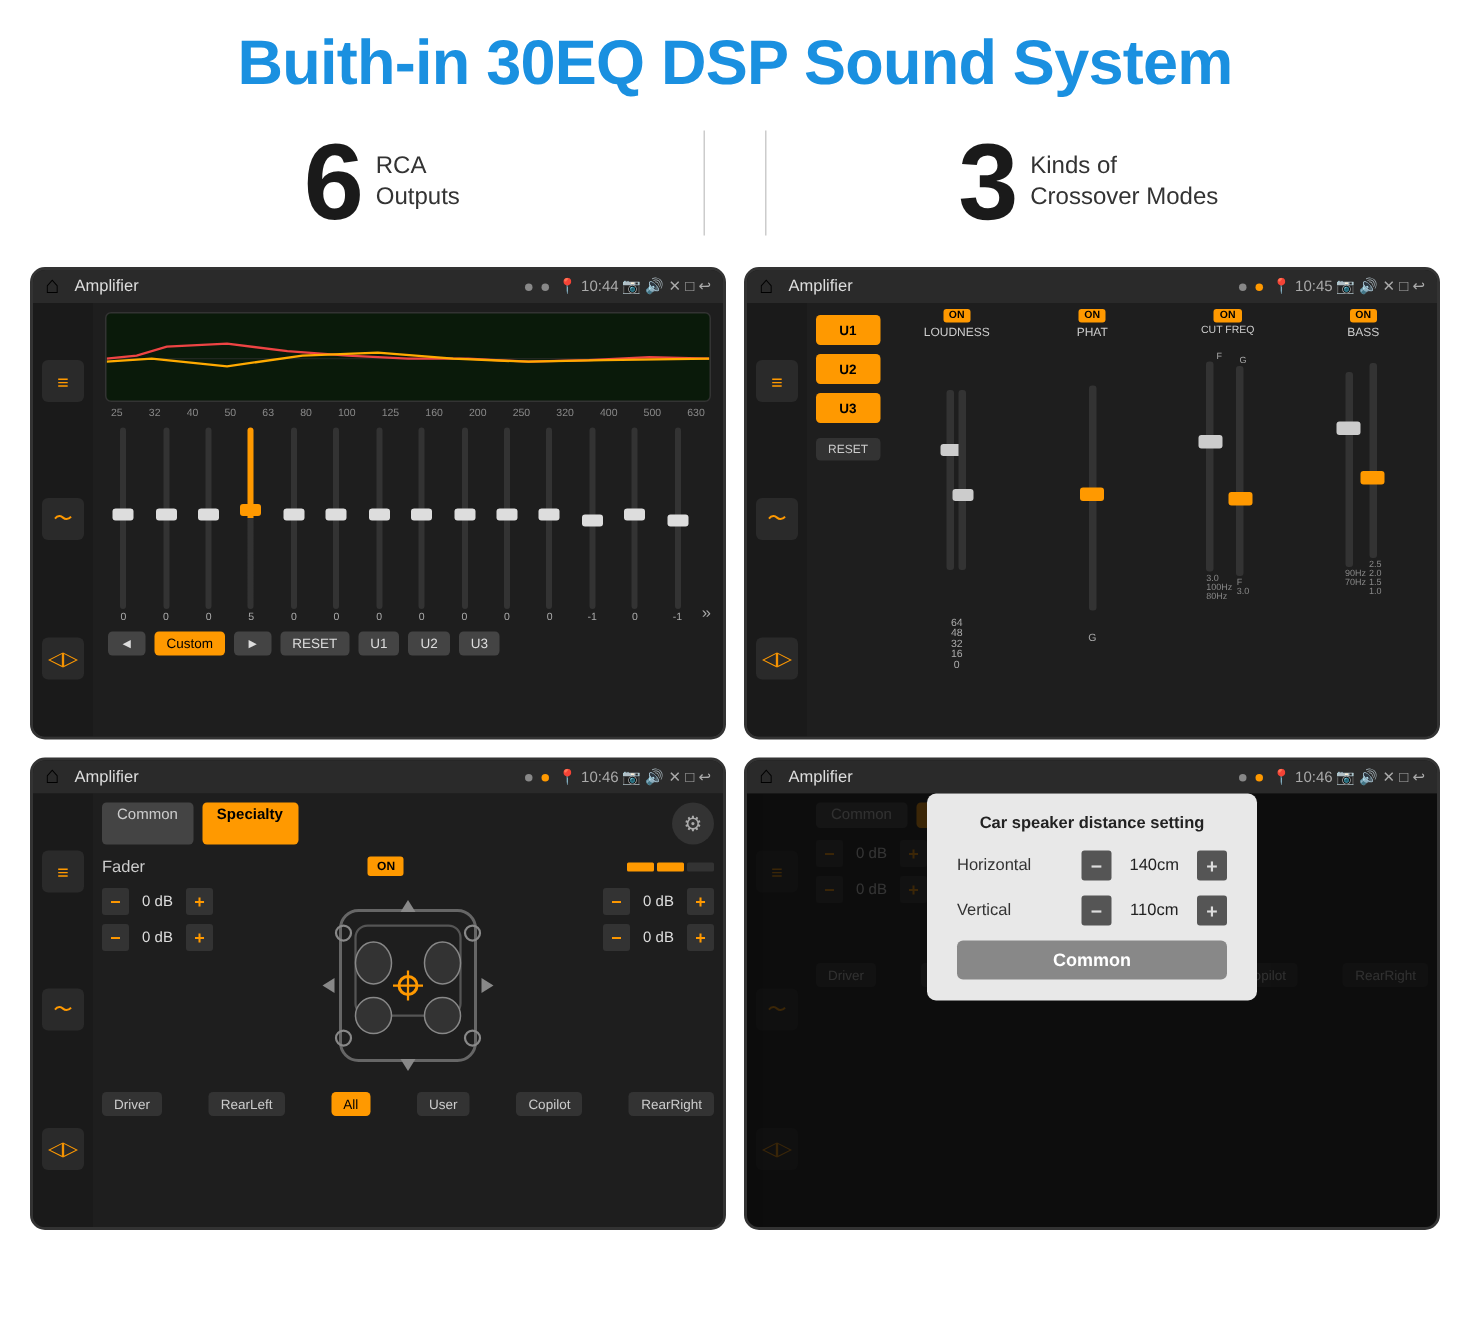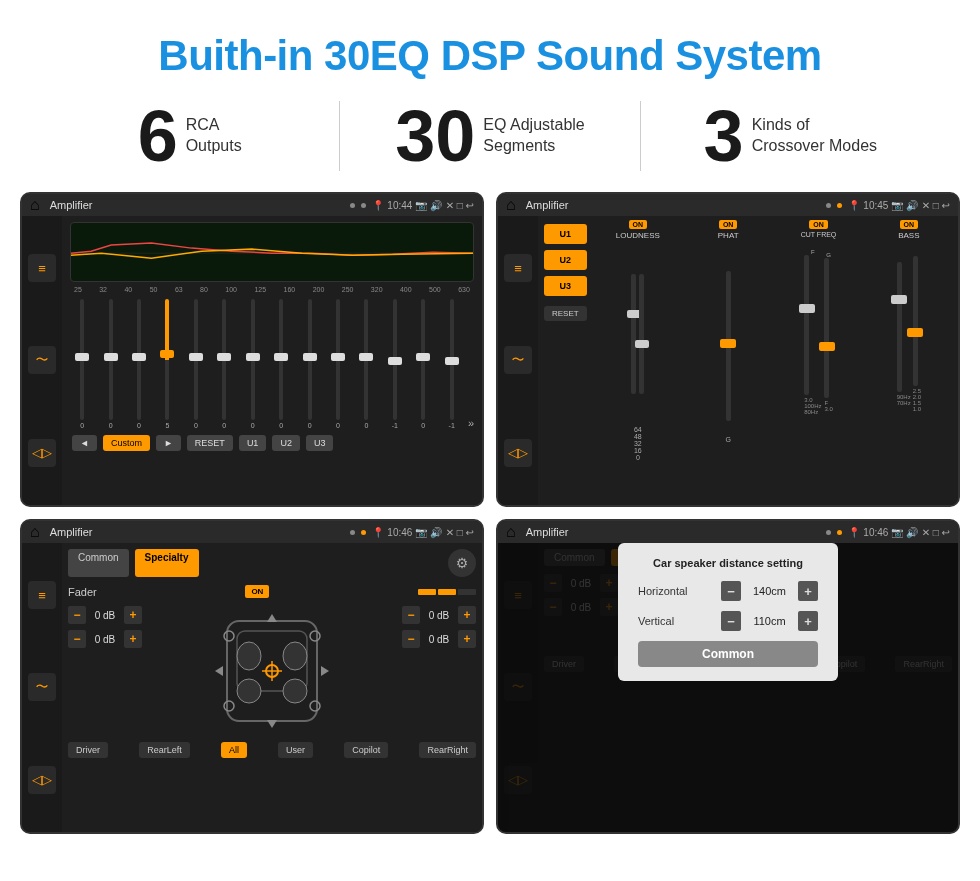--- a/index.html
+++ b/index.html
@@ -6,21 +6,21 @@
     body {
       width: 980px;
       height: 881px;
       background: #ffffff;
       font-family: Arial, sans-serif;
       overflow: hidden;
     }
 
     .page-title {
       text-align: center;
-      padding: 32px 20px 14px;
+      padding: 18px 20px 14px;
       font-size: 42px;
       font-weight: 900;
       color: #1a90e0;
       letter-spacing: -0.5px;
     }
 
     .stats-row {
       display: flex;
       justify-content: center;
       align-items: center;
@@ -465,24 +465,20 @@
 <body>
 
 <div class="page-title">Buith-in 30EQ DSP Sound System</div>
 
 <div class="stats-row">
   <div class="stat-item">
     <span class="stat-number">6</span>
     <span class="stat-label">RCA<br>Outputs</span>
   </div>
   <div class="stat-divider"></div>
-  <div class="stat-item">
-    <span class="stat-number">30</span>
-    <span class="stat-label">EQ Adjustable<br>Segments</span>
-  </div>
   <div class="stat-divider"></div>
   <div class="stat-item">
     <span class="stat-number">3</span>
     <span class="stat-label">Kinds of<br>Crossover Modes</span>
   </div>
 </div>
 
 <div class="screens-grid">
 
   <div class="screen-container">

